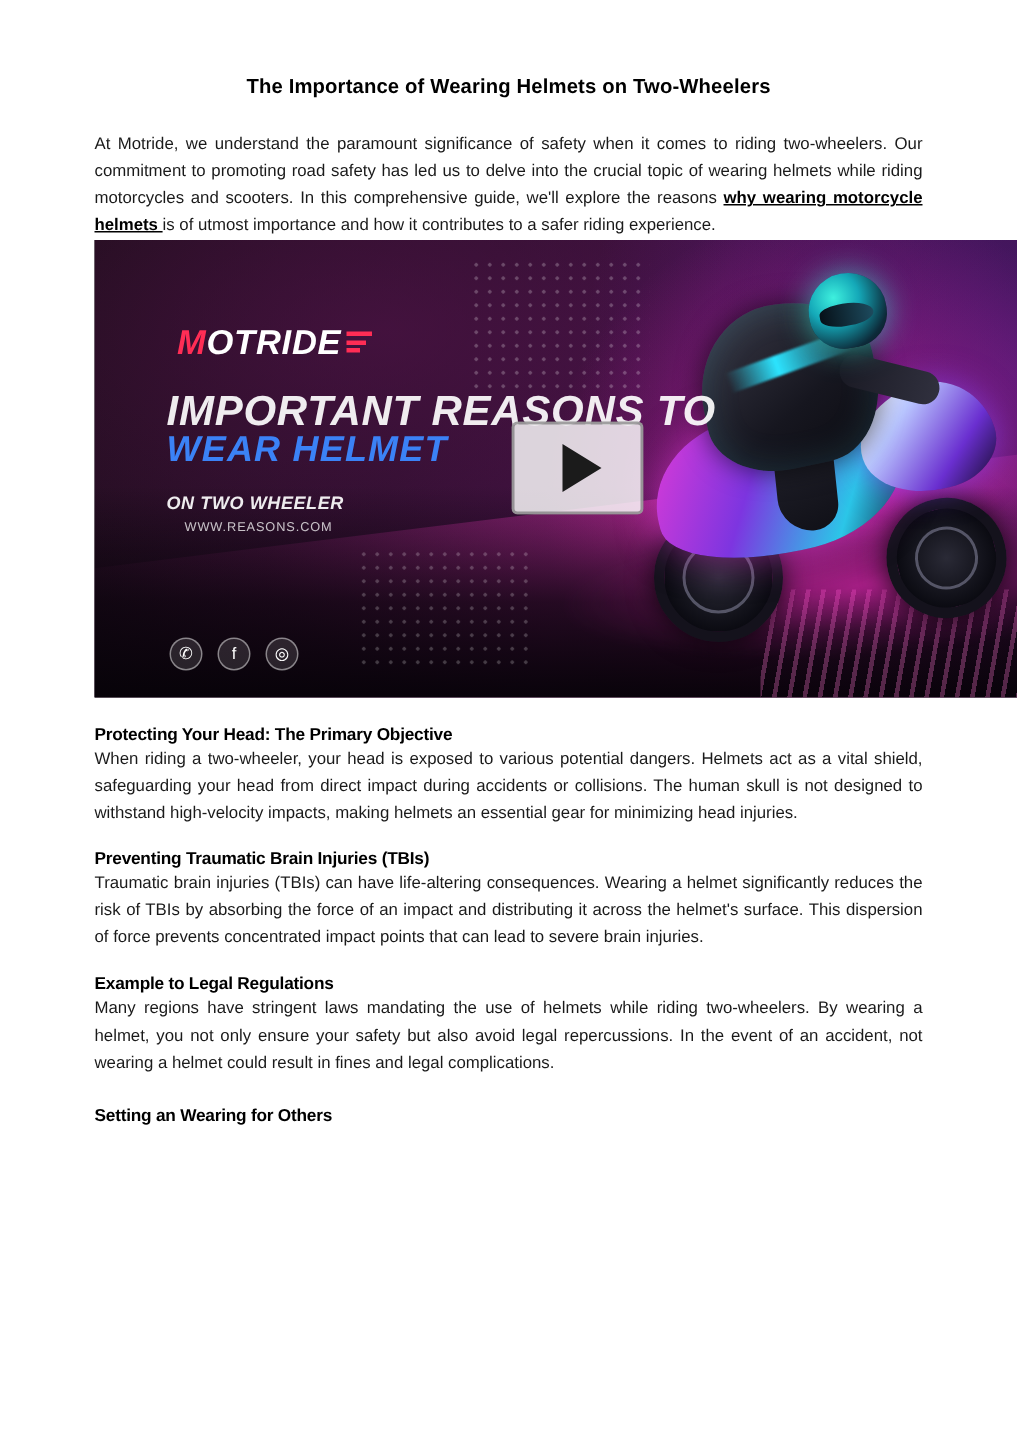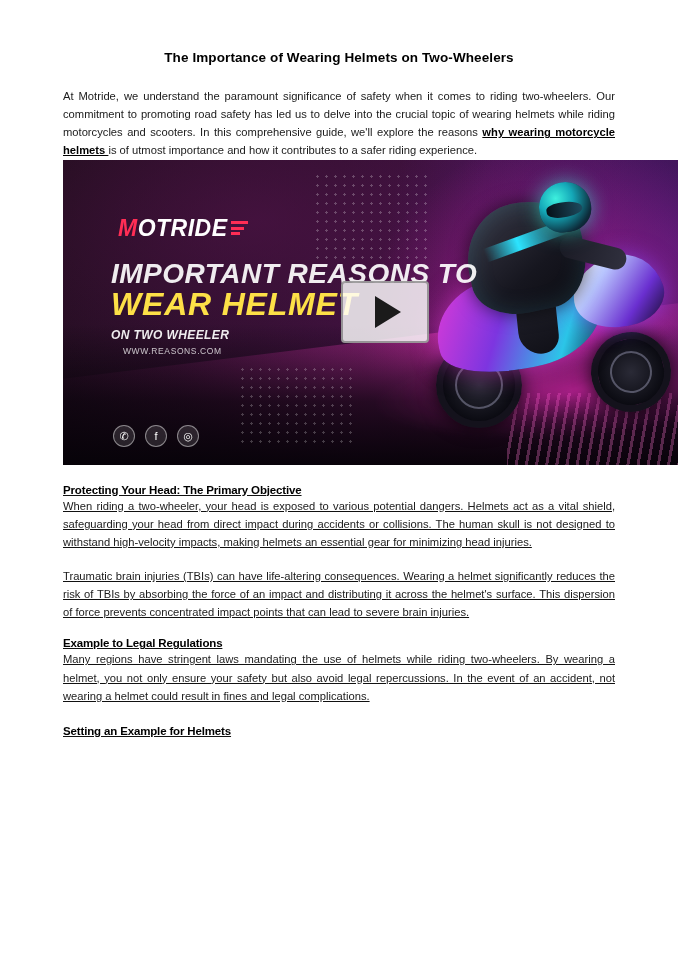--- a/index.html
+++ b/index.html
@@ -128,22 +128,22 @@
     white-space: nowrap;
   }
   .head-line1 {
     top: 98px;
     font-size: 28px;
     color: rgba(255,255,255,0.92);
     letter-spacing: 0.5px;
   }
   .head-line2 {
     top: 126px;
-    font-size: 32px;
-    color: #fde047;
+    font-size: 24px;
+    color: #3b82f6;
     letter-spacing: 0.8px;
   }
   .head-line3 {
     top: 168px;
     font-size: 12px;
     color: rgba(255,255,255,0.92);
     letter-spacing: 0.4px;
     text-align: right;
   }
   .fig-url {
@@ -287,21 +287,21 @@
     justify-content: center;
     cursor: pointer;
   }
   .play-tri {
     width: 0; height: 0;
     border-left: 26px solid #1b1b1b;
     border-top: 16px solid transparent;
     border-bottom: 16px solid transparent;
     margin-left: 6px;
   }
-  .section { margin-top: 16px; text-decoration: underline; }
+  .section { margin-top: 16px; }
   .section h2 {
     margin: 0 0 1px 0;
     font-size: 11.5px;
     font-weight: bold;
     letter-spacing: -0.15px;
     color: #000000;
   }
   .section p {
     margin: 0;
     font-size: 11.2px;
@@ -361,25 +361,26 @@
       <div class="play-tri"></div>
     </div>
   </div>
 
   <div class="section first">
     <h2>Protecting Your Head: The Primary Objective</h2>
     <p>When riding a two-wheeler, your head is exposed to various potential dangers. Helmets act as a vital shield, safeguarding your head from direct impact during accidents or collisions. The human skull is not designed to withstand high-velocity impacts, making helmets an essential gear for minimizing head injuries.</p>
   </div>
 
   <div class="section">
+    <h2>Preventing Traumatic Brain Injuries (TBIs)</h2>
     <p>Traumatic brain injuries (TBIs) can have life-altering consequences. Wearing a helmet significantly reduces the risk of TBIs by absorbing the force of an impact and distributing it across the helmet's surface. This dispersion of force prevents concentrated impact points that can lead to severe brain injuries.</p>
   </div>
 
   <div class="section">
     <h2>Example to Legal Regulations</h2>
     <p>Many regions have stringent laws mandating the use of helmets while riding two-wheelers. By wearing a helmet, you not only ensure your safety but also avoid legal repercussions. In the event  of an accident, not wearing a helmet could result in fines and legal complications.</p>
   </div>
 
   <div class="section last">
-    <h2>Setting an Example for Helmets</h2>
+    <h2>Setting an Wearing for Others</h2>
   </div>
 
 </div>
 
 </body></html>

